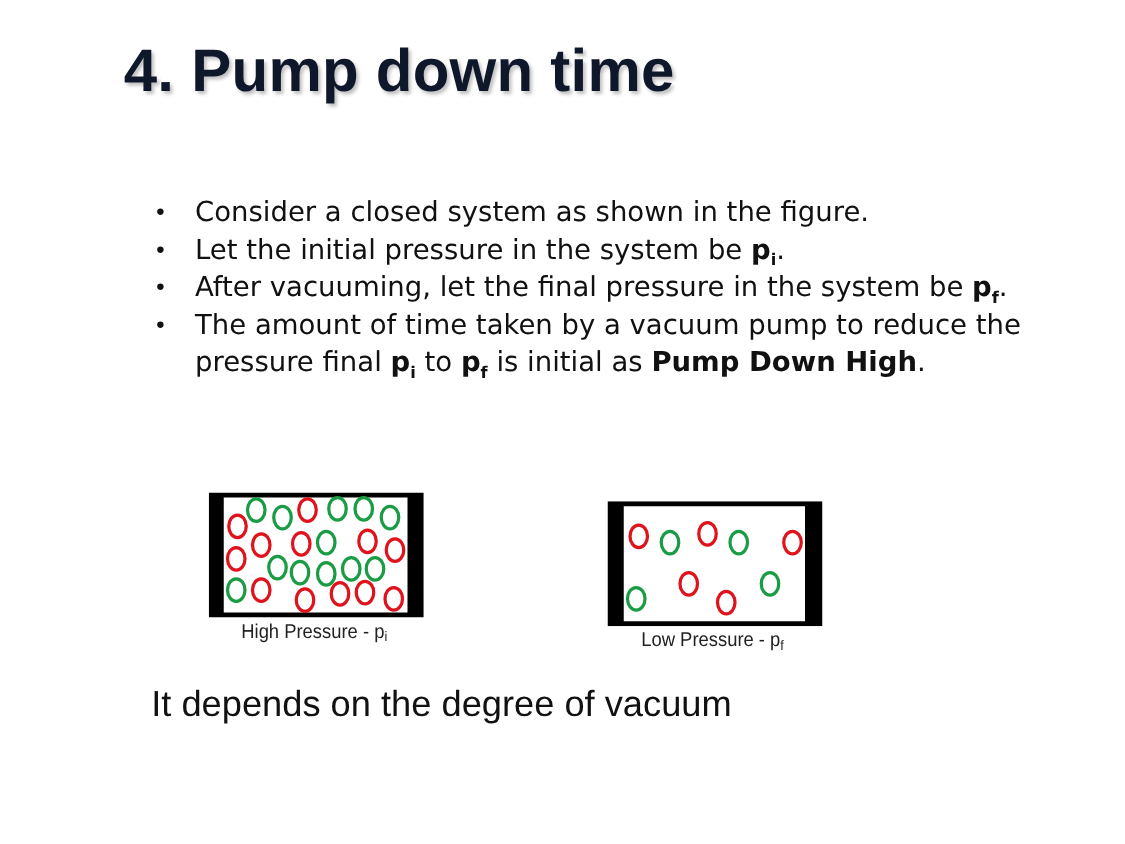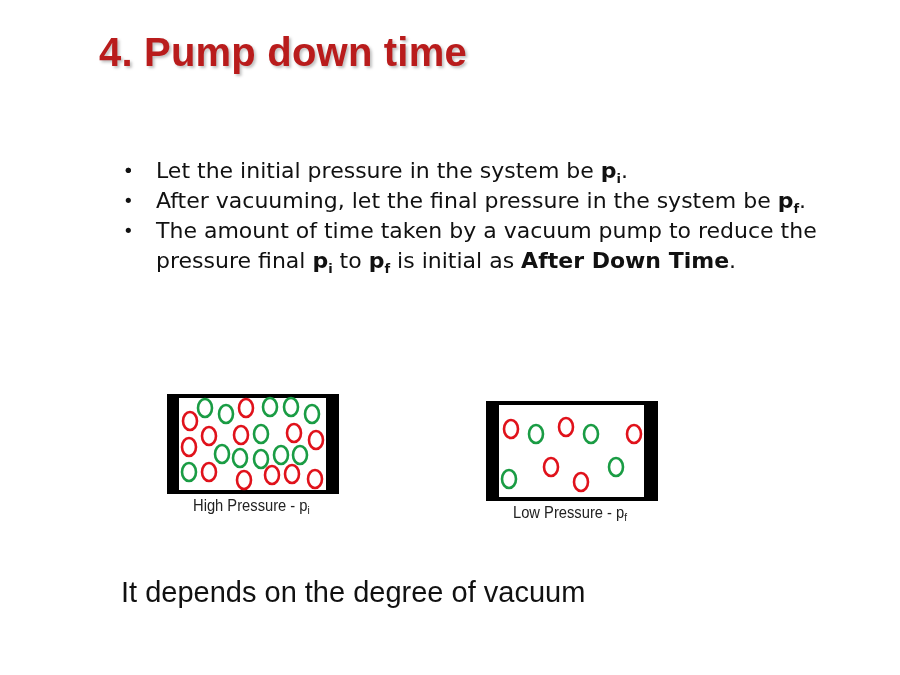--- a/index.html
+++ b/index.html
@@ -3,21 +3,21 @@
   <meta charset="utf-8">
   <style>
     html, body { margin: 0; padding: 0; }
     body {
       width: 900px; height: 675px; background: #ffffff; position: relative; overflow: hidden;
       font-family: "DejaVu Sans", sans-serif; color: #111111;
     }
     .title {
       position: absolute; left: 99px; top: 30px;
       font-family: "Liberation Sans", sans-serif; font-weight: bold;
-      font-size: 40px; color: #b91c1c; letter-spacing: 0.2px;
+      font-size: 48px; color: #0f172a; letter-spacing: 0.2px;
       text-shadow: 2px 2px 3px rgba(0,0,0,0.25);
       white-space: nowrap;
     }
     .bullets {
       position: absolute; left: 120px; top: 156px; width: 700px;
       margin: 0; padding: 0; list-style: none;
       font-size: 22px; line-height: 30px; color: #111;
     }
     .bullets li { position: relative; padding-left: 36px; }
     .bullets li .dot {
@@ -26,44 +26,45 @@
     .bullets b { font-weight: bold; }
     .bullets sub { font-size: 13px; vertical-align: -5px; line-height: 0; font-weight: bold; }
     .figure { position: absolute; }
     .figure svg { display: block; }
     .caption {
       position: absolute; font-family: "Liberation Sans", sans-serif;
       font-size: 16px; color: #222; white-space: nowrap; transform: scaleX(0.92); transform-origin: left;
     }
     .caption sub { font-size: 11px; vertical-align: -3px; line-height: 0; }
     .conclusion {
-      position: absolute; left: 121px; top: 576px;
+      position: absolute; left: 121px; top: 548px;
       font-family: "Liberation Sans", sans-serif; font-size: 29px; color: #111; white-space: nowrap;
     }
   </style>
 </head>
 <body>
 
 <div class="title">4. Pump down time</div>
 
 <ul class="bullets">
   <li>
     <span class="dot">•</span>
+    <span>Consider a closed system as shown in the figure.</span>
   </li>
   <li>
     <span class="dot">•</span>
     <span>Let the initial pressure in the system be </span><b>p</b><sub>i</sub><span>.</span>
   </li>
   <li>
     <span class="dot">•</span>
     <span>After vacuuming, let the final pressure in the system be </span><b>p</b><sub>f</sub><span>.</span>
   </li>
   <li>
     <span class="dot">•</span>
-    <span>The amount of time taken by a vacuum pump to reduce the pressure final </span><b>p</b><sub>i</sub><span> to </span><b>p</b><sub>f</sub><span> is initial as </span><b>After Down Time</b><span>.</span>
+    <span>The amount of time taken by a vacuum pump to reduce the pressure final </span><b>p</b><sub>i</sub><span> to </span><b>p</b><sub>f</sub><span> is initial as </span><b>Pump Down High</b><span>.</span>
   </li>
 </ul>
 
 <div class="figure" style="left:167px; top:394px;">
   <svg width="172" height="100" viewBox="0 0 172 100">
     <rect x="0" y="0" width="172" height="100" fill="#000"></rect>
     <rect x="12" y="4" width="147" height="92" fill="#fff"></rect>
     <g fill="none" stroke-width="2.6">
 
       <ellipse cx="38" cy="14" rx="7" ry="9" stroke="#1a9c44"></ellipse>

